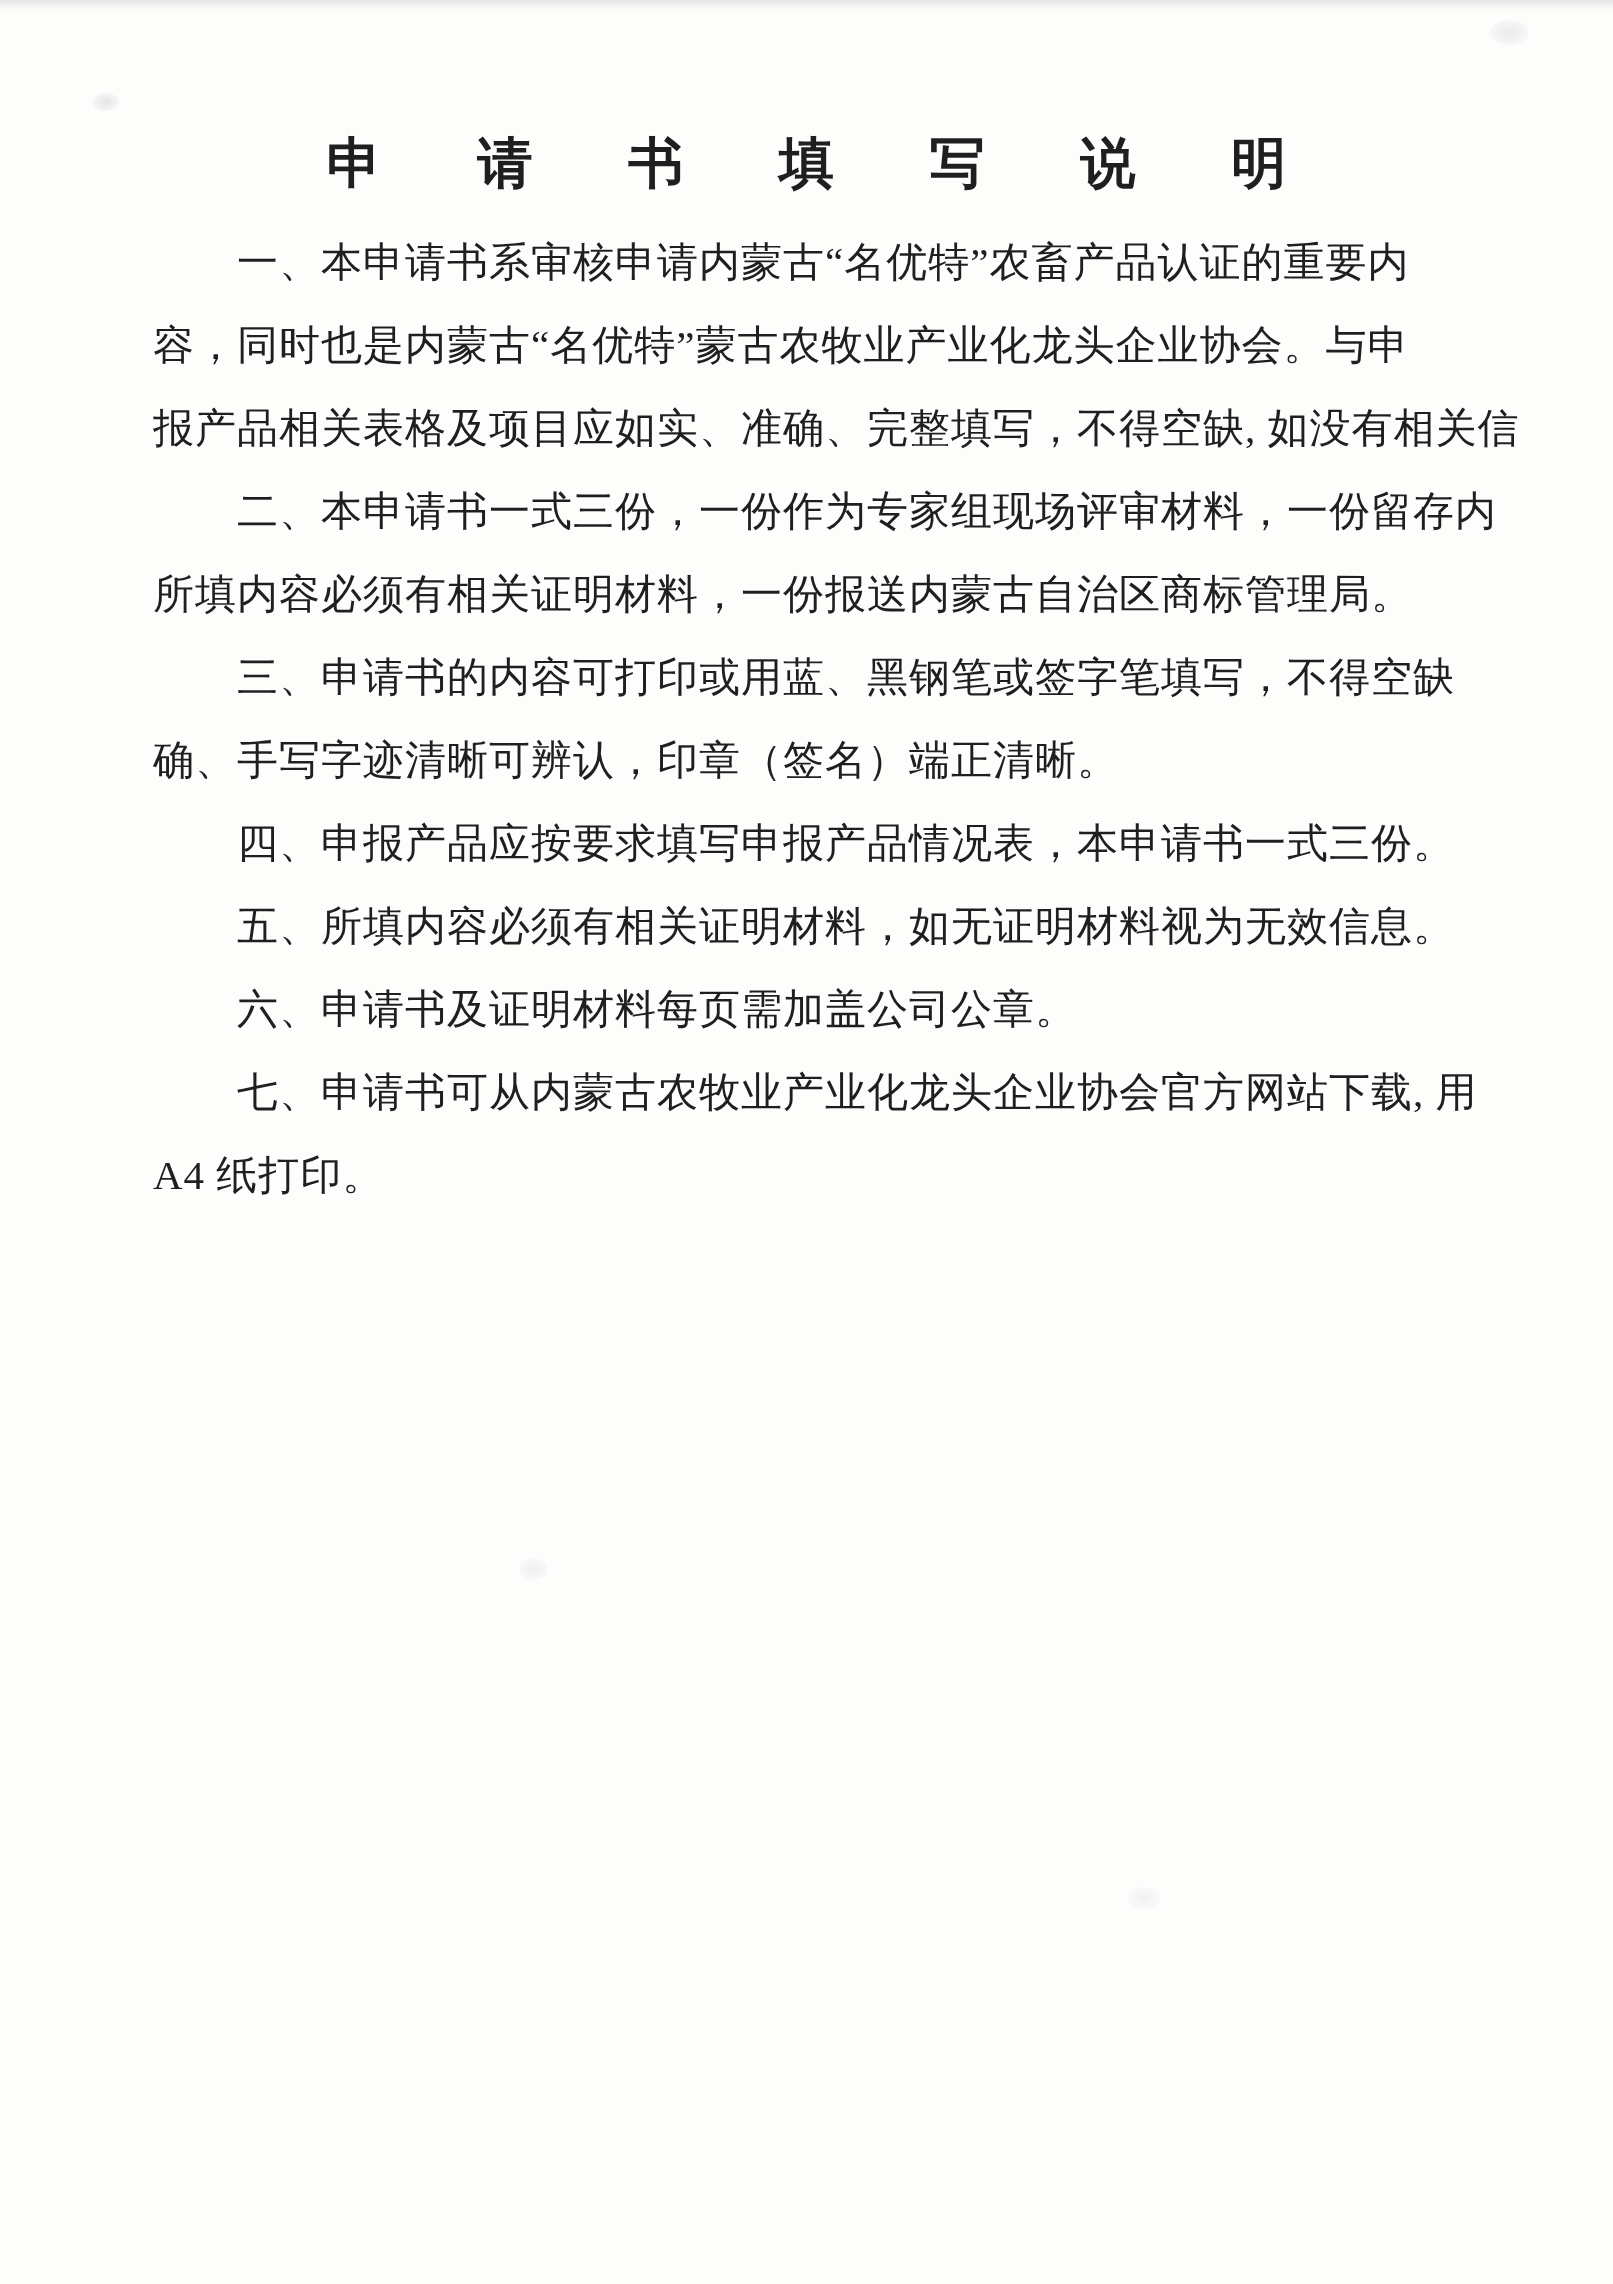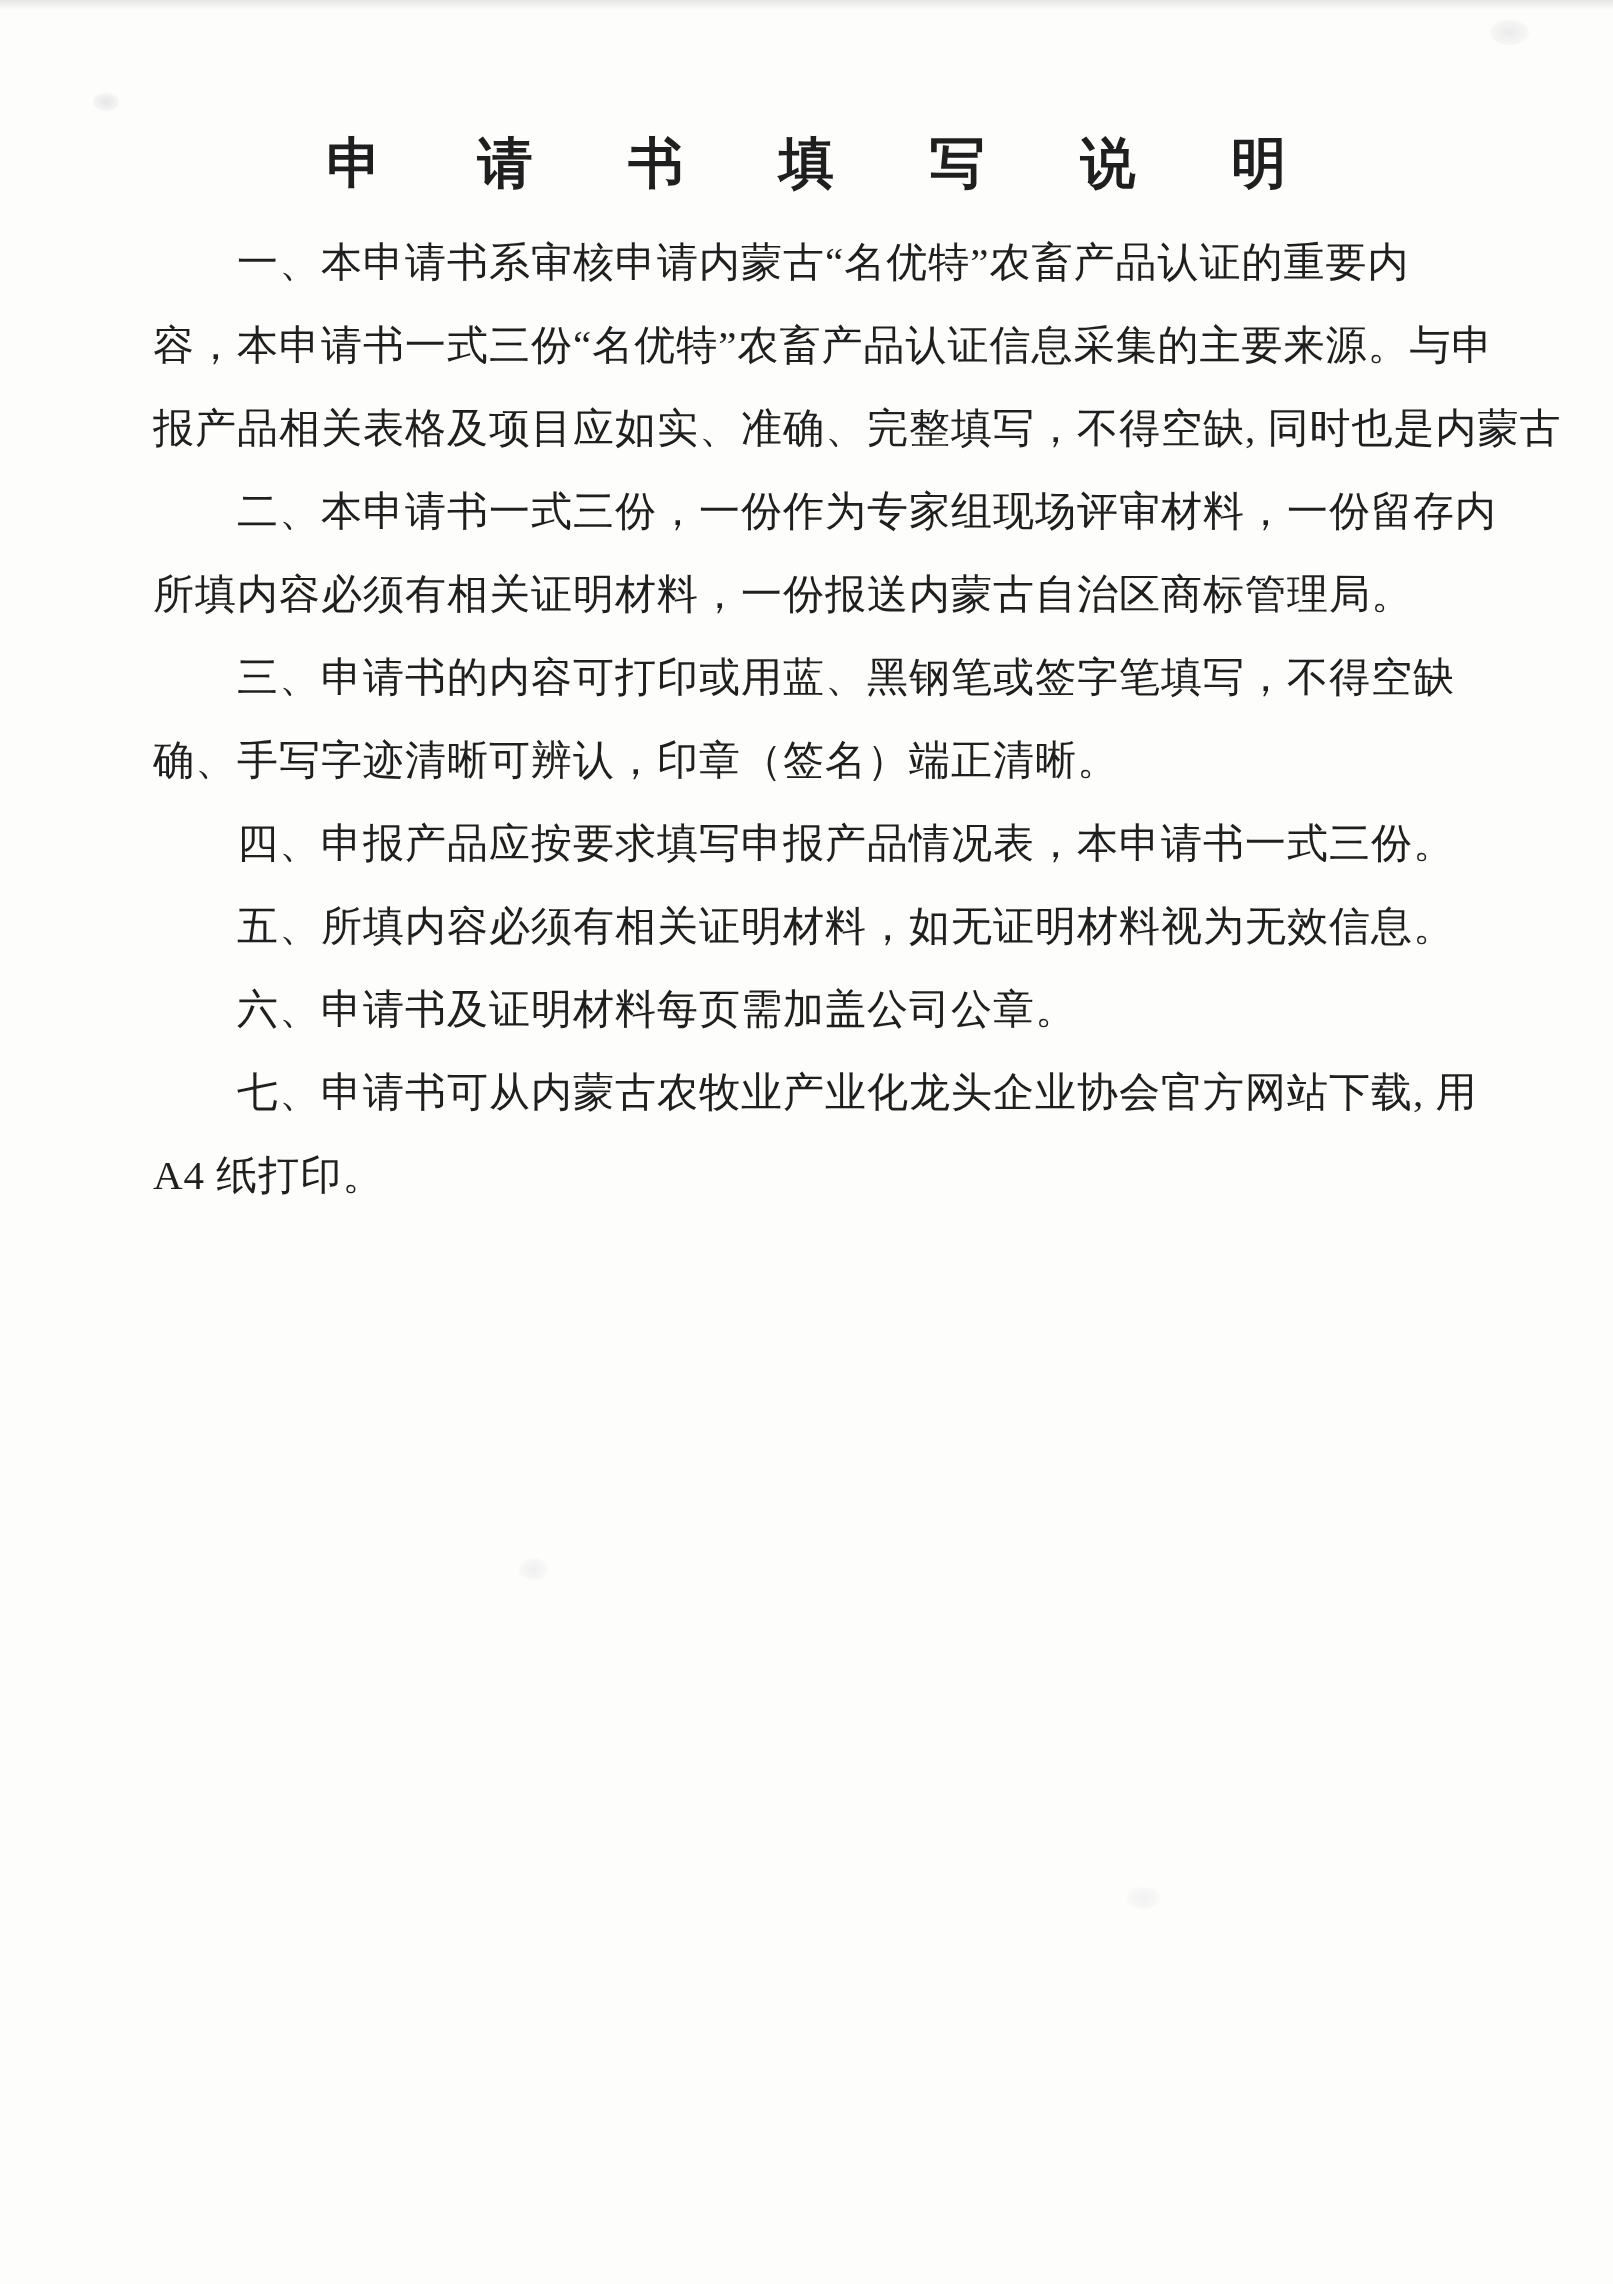--- a/index.html
+++ b/index.html
@@ -81,22 +81,22 @@
   <div class="scan-edge-top"></div>
   <div class="scan-smudge smudge-1"></div>
   <div class="scan-smudge smudge-2"></div>
   <div class="scan-smudge smudge-3"></div>
   <div class="scan-smudge smudge-4"></div>
 
   <div class="doc-title">申 请 书 填 写 说 明</div>
 
   <div class="doc-body">
       <div class="line indent">一、本申请书系审核申请内蒙古“名优特”农畜产品认证的重要内</div>
-      <div class="line">容，本申请书一式三份“名优特”农畜产品认证信息采集的主要来源。与申</div>
-      <div class="line">报产品相关表格及项目应如实、准确、完整填写，不得空缺, 同时也是内蒙古</div>
+      <div class="line">容，同时也是内蒙古“名优特”蒙古农牧业产业化龙头企业协会。与申</div>
+      <div class="line">报产品相关表格及项目应如实、准确、完整填写，不得空缺, 如没有相关信</div>
       <div class="line indent">二、本申请书一式三份，一份作为专家组现场评审材料，一份留存内</div>
       <div class="line">所填内容必须有相关证明材料，一份报送内蒙古自治区商标管理局。</div>
       <div class="line indent">三、申请书的内容可打印或用蓝、黑钢笔或签字笔填写，不得空缺</div>
       <div class="line">确、手写字迹清晰可辨认，印章（签名）端正清晰。</div>
       <div class="line indent">四、申报产品应按要求填写申报产品情况表，本申请书一式三份。</div>
       <div class="line indent">五、所填内容必须有相关证明材料，如无证明材料视为无效信息。</div>
       <div class="line indent">六、申请书及证明材料每页需加盖公司公章。</div>
       <div class="line indent">七、申请书可从内蒙古农牧业产业化龙头企业协会官方网站下载, 用</div>
       <div class="line">A4 纸打印。</div>
     </div>

